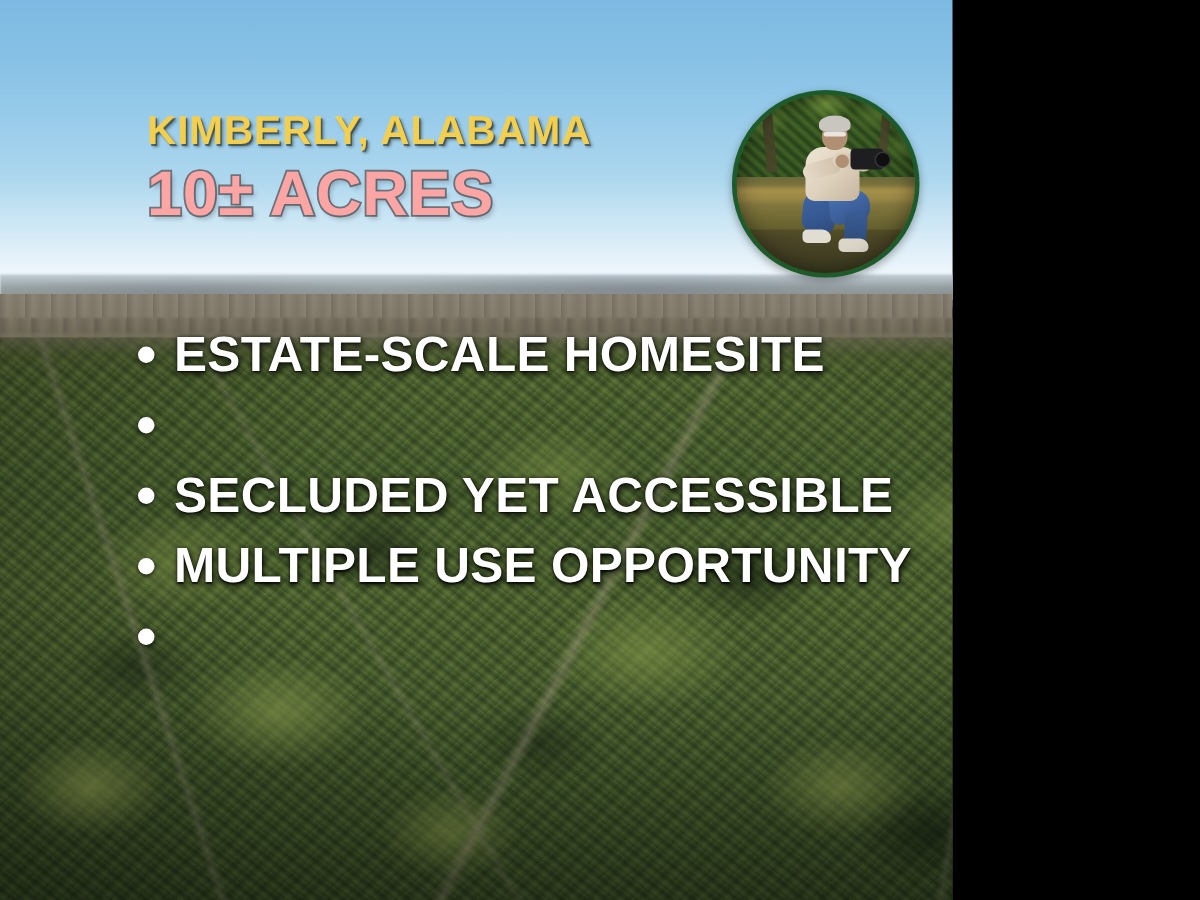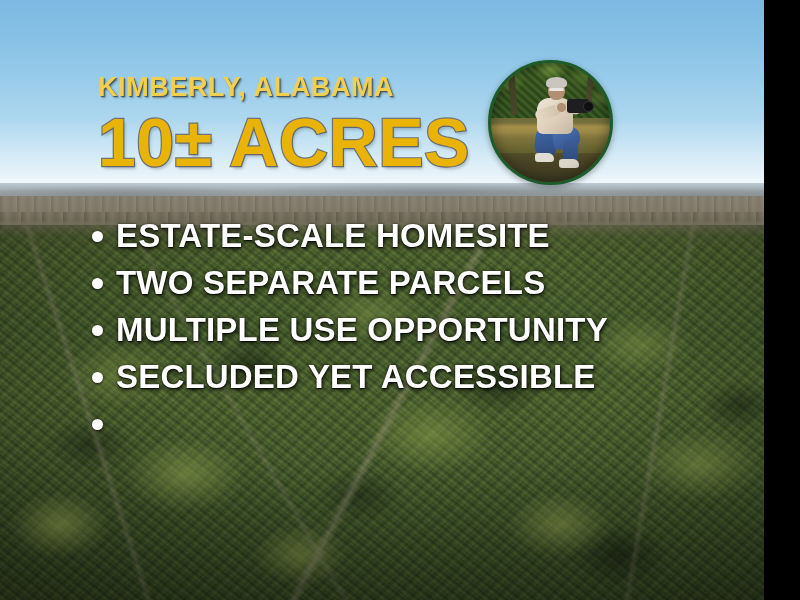--- a/index.html
+++ b/index.html
@@ -5,21 +5,21 @@
   * { margin:0; padding:0; box-sizing:border-box; }
   html, body {
     width:800px; height:600px;
     font-family:"Liberation Sans", sans-serif;
     overflow:hidden; background:#000;
   }
 
   
   #stage {
     position:relative;
-    width:764px; height:600px;
+    width:635px; height:600px;
     overflow:hidden;
     user-select:none;
   }
 
   
   .sky {
     position:absolute; left:0; top:0; width:800px; height:200px;
     background:linear-gradient(to bottom,
         #7db9e2 0%,
         #86c0e5 18%,
@@ -125,23 +125,23 @@
   .eyebrow {
     font-size:27px; font-weight:bold; letter-spacing:.6px;
     color:#f3cf4f; line-height:1;
     text-shadow:
       1px 1px 0 rgba(40,46,40,.55),
       2px 2px 2px rgba(30,40,30,.45);
     white-space:nowrap;
   }
   .headline {
     margin-top:7px;
-    font-size:68px; font-weight:bold; line-height:1;
+    font-size:42px; font-weight:bold; line-height:1;
     letter-spacing:.5px;
-    color:#eab308;
+    color:#fca5a5;
     -webkit-text-stroke:2.4px #6e747a;
     paint-order:stroke fill;
     text-shadow:2px 3px 3px rgba(60,70,80,.28);
     white-space:nowrap;
   }
 
   
   .badge {
     position:absolute; left:488px; top:60px;
     width:125px; height:125px; border-radius:50%;
@@ -326,28 +326,27 @@
     <div class="badge-inner-shade"></div>
   </div>
 
   <div class="bullets">
     <div class="bullet-row">
       <span class="bullet-dot"></span>
       <span class="bullet-text">ESTATE-SCALE HOMESITE</span>
     </div>
     <div class="bullet-row">
       <span class="bullet-dot"></span>
-      <span class="bullet-text">TWO SEPARATE PARCELS</span>
+    </div>
+    <div class="bullet-row">
+      <span class="bullet-dot"></span>
+      <span class="bullet-text">SECLUDED YET ACCESSIBLE</span>
     </div>
     <div class="bullet-row">
       <span class="bullet-dot"></span>
       <span class="bullet-text">MULTIPLE USE OPPORTUNITY</span>
     </div>
     <div class="bullet-row">
       <span class="bullet-dot"></span>
-      <span class="bullet-text">SECLUDED YET ACCESSIBLE</span>
-    </div>
-    <div class="bullet-row">
-      <span class="bullet-dot"></span>
     </div>
   </div>
 
 </div>
 
 </body></html>

